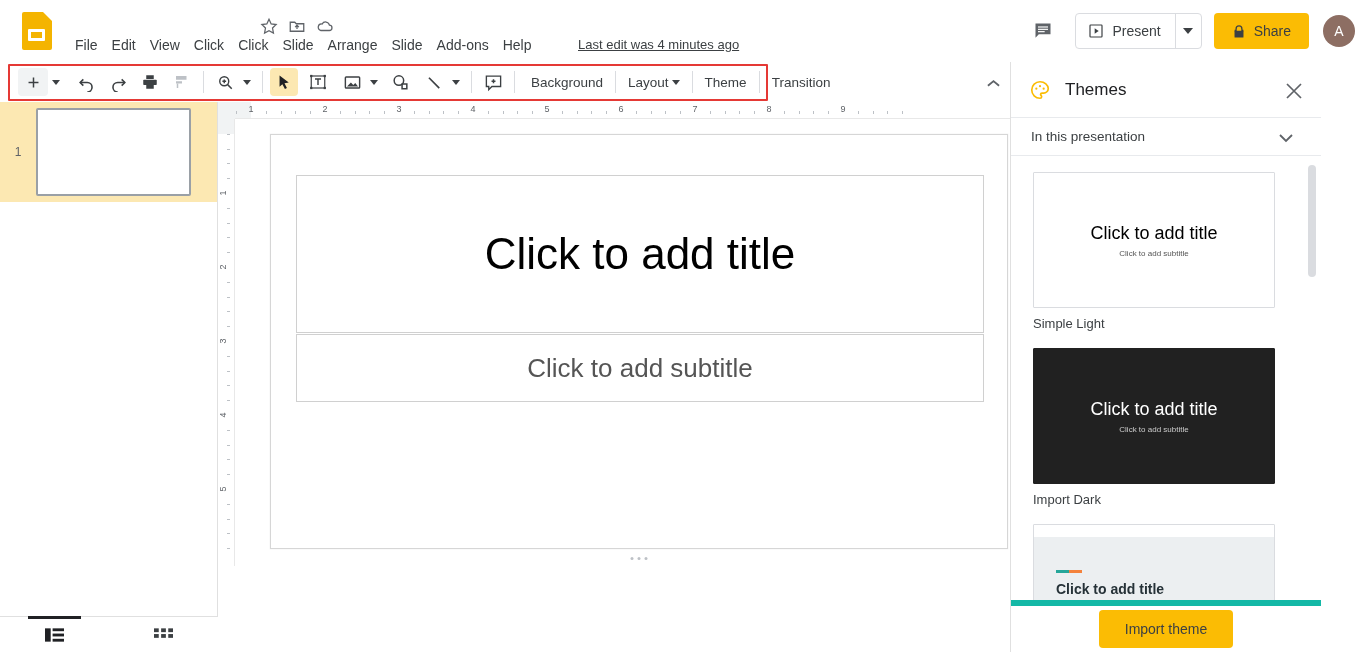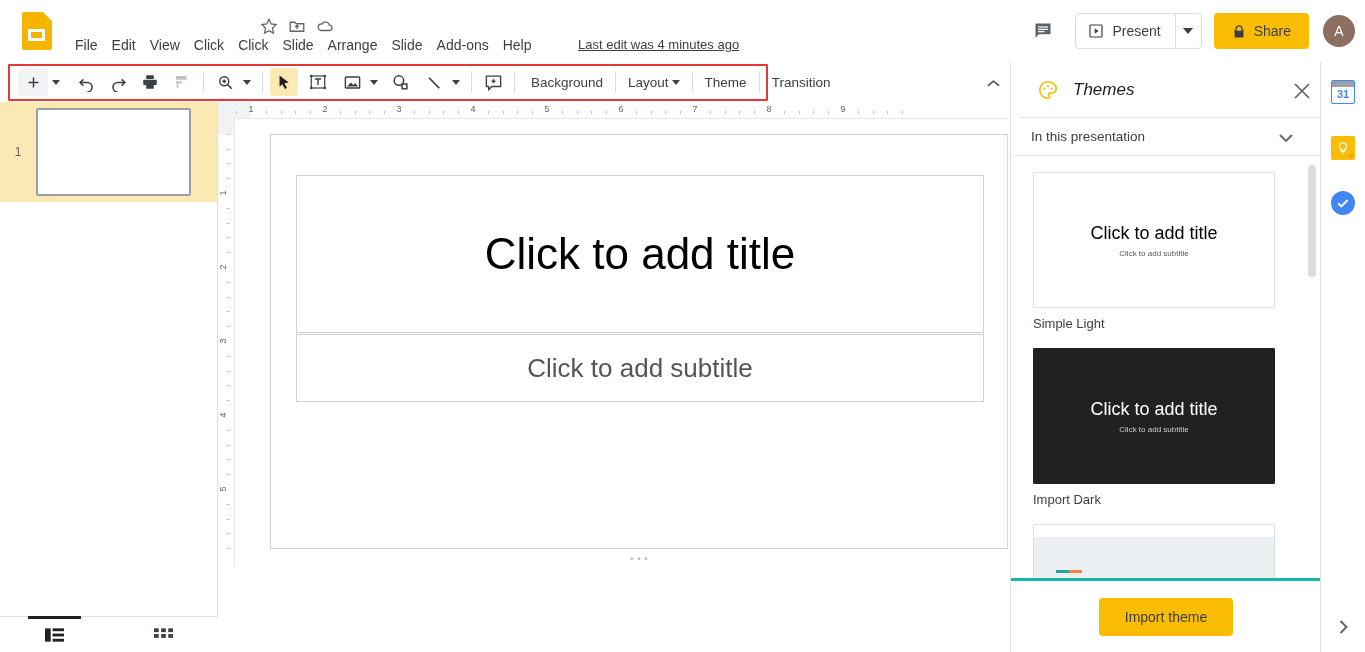--- a/index.html
+++ b/index.html
@@ -186,22 +186,22 @@
   .view-btn.sel::after {
     content: ""; position: absolute; left: 28px; right: 28px; top: -1px; height: 3px; background: #202124;
   }
 
   
   .panel {
     position: absolute; left: 1010px; top: 62px; width: 310px; height: 590px;
     background: #fff; border-left: 1px solid #e0e0e0;
   }
   .panel-head {
-    position: absolute; left: 8px; top: 0; width: 310px; height: 56px;
-    display: flex; align-items: center; border-bottom: 1px solid #e8eaed; font-style: italic;
+    position: absolute; left: 0; top: 0; width: 310px; height: 56px;
+    display: flex; align-items: center; border-bottom: 1px solid #e8eaed;
   }
   .panel-title { font-size: 17px; color: #202124; margin-left: 14px; }
   .panel-close {
     position: absolute; right: 14px; top: 16px; width: 26px; height: 26px;
     display: flex; align-items: center; justify-content: center; cursor: pointer; border-radius: 50%;
   }
   .panel-section {
     position: absolute; left: 0; top: 56px; width: 310px; height: 38px;
     display: flex; align-items: center; border-bottom: 1px solid #e8eaed; cursor: pointer;
   }
@@ -227,23 +227,23 @@
   .theme-thumb.streamline .sl-dash { position: absolute; left: 22px; top: 45px; width: 26px; height: 3px; }
   .theme-thumb.streamline .sl-dash i { display: inline-block; width: 13px; height: 3px; vertical-align: top; }
   .theme-thumb.streamline .sl-t { position: absolute; left: 22px; top: 56px; font-size: 14px; font-weight: bold; color: #263238; }
   .theme-name { font-size: 13px; color: #3c4043; margin-top: 8px; }
 
   .panel-scroll {
     position: absolute; right: 5px; top: 8px; width: 8px; height: 112px;
     background: #dadce0; border-radius: 4px; cursor: pointer;
   }
   .panel-footer {
-    position: absolute; left: 0; bottom: 0; width: 310px; height: 74px;
+    position: absolute; left: 0; bottom: 0; width: 310px; height: 52px;
     background: #fff; display: flex; align-items: center; justify-content: center;
-    border-top: 3px solid #14b8a6;
+    border-top: 6px solid #14b8a6;
   }
   .import-btn {
     background: #FBBC04; color: #3c4043; font-size: 14px; font-weight: 500;
     padding: 11px 26px; border-radius: 4px; cursor: pointer; border: none;
     font-family: "Liberation Sans", sans-serif;
   }
 
   
   .rail {
     position: absolute; left: 1320px; top: 62px; width: 45px; height: 590px;
@@ -654,35 +654,14 @@
       </div>
 
       <div class="panel-scroll"></div>
     </div>
 
     <div class="panel-footer">
       <button class="import-btn">Import theme</button>
     </div>
   </div>
 
-  <div class="rail">
-    <div class="rail-icon cal-icon" style="top:18px;">
-      <div class="cal-top"></div>
-      <div class="cal-d">31</div>
-    </div>
-    <div class="rail-icon keep-icon" style="top:74px;">
-      <svg width="14" height="14" viewBox="0 0 24 24" fill="none" stroke="#fff" stroke-width="2" style="margin:5px">
-        <path d="M9 18h6M10 21h4M12 3a6 6 0 0 0-3.5 10.9V16h7v-2.1A6 6 0 0 0 12 3z"></path>
-      </svg>
-    </div>
-    <div class="rail-icon tasks-icon" style="top:129px;">
-      <svg width="16" height="16" viewBox="0 0 24 24" fill="none" stroke="#fff" stroke-width="3" style="margin:4px">
-        <path d="M5 12.5l4.5 4.5L19 7.5"></path>
-      </svg>
-    </div>
-    <div class="rail-expand">
-      <svg width="9" height="14" viewBox="0 0 9 14" fill="none" stroke="#5f6368" stroke-width="1.9">
-          <path d="M1.5 1l6 6-6 6"></path>
-        </svg>
-    </div>
-  </div>
 
 </div>
 
 </body></html>

